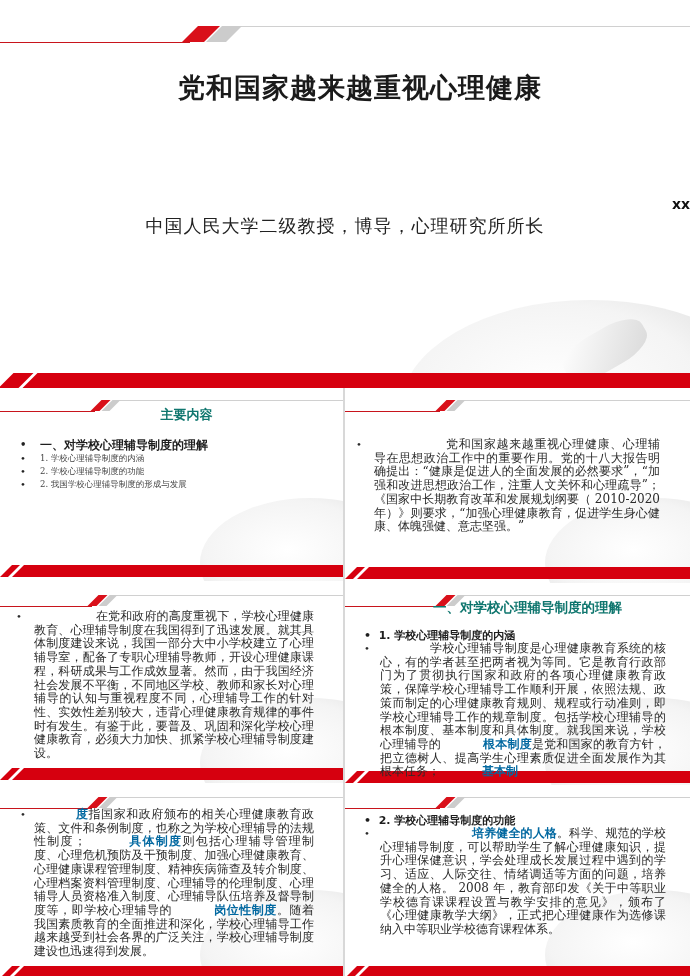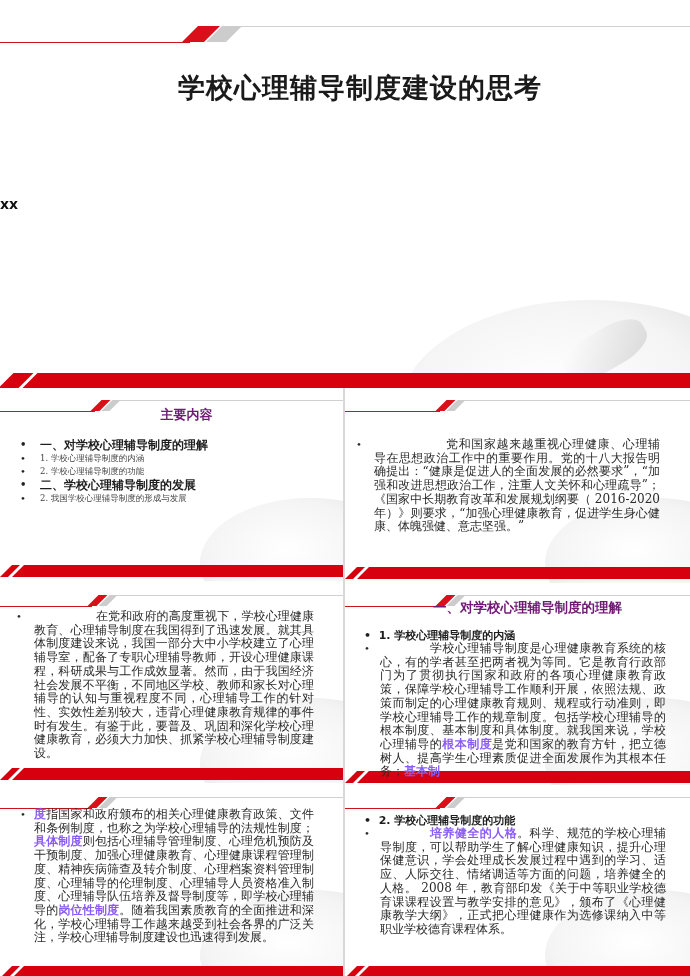--- a/index.html
+++ b/index.html
@@ -28,66 +28,67 @@
   .bottom-bar .cut { position: absolute; top: 0; height: 15px; width: 4px; background: #fff; transform: skewX(-45deg); }
   .bottom-bar .notch { position: absolute; top: 0; left: -10px; height: 15px; width: 16px; background: #fff; transform: skewX(-45deg); }
 
   .title-main {
     position: absolute; left: 0; right: 0; top: 70px; text-align: center;
     font-family: "DejaVu Sans", "Liberation Sans", sans-serif;
     font-size: 27px; font-weight: bold; color: #1a1a1a; letter-spacing: 1px;
     padding-left: 30px;
   }
   .author-name {
-    position: absolute; left: 0; right: 0; top: 196px; text-align: left;
+    position: absolute; left: 0; right: 0; top: 196px; text-align: right;
     font-family: "DejaVu Sans", "Liberation Sans", sans-serif;
     font-size: 14px; font-weight: bold; color: #111;
   }
   .author-line {
     position: absolute; left: 0; right: 0; text-align: center;
     font-size: 18px; color: #222; letter-spacing: 1px;
   }
 
   .slide-heading {
     position: absolute; left: 0; right: 0; text-align: center;
     font-family: "DejaVu Sans", "Liberation Sans", sans-serif;
-    font-weight: bold; color: #701a75;
+    font-weight: bold; color: #0f766e;
   }
   .outline { position: absolute; left: 18px; top: 438px; width: 300px; list-style: none; margin: 0; padding: 0; }
   .outline li { position: relative; padding-left: 22px; line-height: 13.2px; white-space: nowrap; }
   .outline li::before { content: "•"; position: absolute; left: 2px; color: #222; font-size: 10px; }
   .outline li.major { font-family: "DejaVu Sans", "Liberation Sans", sans-serif; font-weight: bold; font-size: 12px; line-height: 14px; color: #1e1e1e; }
   .outline li.minor { font-size: 8.5px; color: #444; padding-left: 22px; }
 
   .para {
     position: absolute; font-size: 12px; line-height: 13.7px; color: #2a2a2a;
     text-align: justify;
   }
   .para .bullet { position: absolute; left: -18px; top: 0; font-size: 10px; }
-  .para b { font-family: "DejaVu Sans", "Liberation Sans", sans-serif; color: #8b5cf6; }
+  .para b { font-family: "DejaVu Sans", "Liberation Sans", sans-serif; color: #0369a1; padding-left: 42px; }
   .sub-head {
     position: absolute; font-family: "DejaVu Sans", "Liberation Sans", sans-serif;
     font-weight: bold; font-size: 11px; color: #1e1e1e;
   }
   .vdivider { position: absolute; top: 388px; bottom: 0; left: 343px; width: 2px; background: #d8d8d8; }
 </style>
 </head>
 <body>
 
 <div class="slide" style="left:0;top:0;width:690px;height:388px;">
   <div class="swoosh" style="left:400px;top:300px;width:380px;height:220px;"></div>
   <div class="swoosh-inner" style="left:560px;top:330px;width:90px;height:40px;"></div>
 
   <div class="top-line" style="left:0;top:42px;width:190px;"></div>
   <div class="top-line-gray" style="left:230px;top:26px;width:460px;"></div>
   <div class="slash-red" style="left:190px;top:26px;width:22px;height:16px;"></div>
   <div class="slash-gray" style="left:214px;top:26px;width:20px;height:16px;"></div>
 
-  <div class="title-main">学校心理辅导制度建设的思考</div>
+  <div class="title-main">党和国家越来越重视心理健康</div>
   <div class="author-name">xx</div>
+  <div class="author-line" style="top:214px;">中国人民大学二级教授，博导，心理研究所所长</div>
 
   <div class="bottom-bar" style="top:373px;">
     <div class="notch"></div>
     <div class="cut" style="left:26px;"></div>
   </div>
 </div>
 
 <div class="vdivider"></div>
 
 <div class="slide" style="left:0;top:388px;width:343px;height:193px;">
@@ -99,38 +100,37 @@
   <div class="slide-heading" style="top:18px;font-size:13px;padding-left:30px;">主要内容</div>
   <div class="bottom-bar" style="top:177px;height:12px;">
     <div class="notch" style="height:12px;"></div>
     <div class="cut" style="left:14px;height:12px;"></div>
   </div>
 </div>
 <ul class="outline">
   <li class="major">一、对学校心理辅导制度的理解</li>
   <li class="minor">1. 学校心理辅导制度的内涵</li>
   <li class="minor">2. 学校心理辅导制度的功能</li>
-  <li class="major">二、学校心理辅导制度的发展</li>
   <li class="minor">2. 我国学校心理辅导制度的形成与发展</li>
 </ul>
 
 <div class="slide" style="left:345px;top:388px;width:345px;height:195px;">
   <div class="swoosh" style="left:200px;top:110px;width:220px;height:130px;"></div>
   <div class="top-line" style="left:0;top:23px;width:95px;"></div>
   <div class="top-line-gray" style="left:115px;top:12px;width:230px;"></div>
   <div class="slash-red" style="left:96px;top:12px;width:9px;height:11px;"></div>
   <div class="slash-gray" style="left:107px;top:12px;width:8px;height:11px;"></div>
   <div class="bottom-bar" style="top:179px;height:12px;">
     <div class="notch" style="height:12px;"></div>
     <div class="cut" style="left:14px;height:12px;"></div>
   </div>
 </div>
 <div class="para" style="left:374px;top:438px;width:286px;text-indent:72px;">
   <span class="bullet" style="text-indent:0;">•</span>
-  <span>党和国家越来越重视心理健康、心理辅导在思想政治工作中的重要作用。党的十八大报告明确提出：“健康是促进人的全面发展的必然要求”，“加强和改进思想政治工作，注重人文关怀和心理疏导”；《国家中长期教育改革和发展规划纲要（ 2016-2020 年）》则要求，“加强心理健康教育，促进学生身心健康、体魄强健、意志坚强。”</span>
+  <span>党和国家越来越重视心理健康、心理辅导在思想政治工作中的重要作用。党的十八大报告明确提出：“健康是促进人的全面发展的必然要求”，“加强和改进思想政治工作，注重人文关怀和心理疏导”；《国家中长期教育改革和发展规划纲要（ 2010-2020 年）》则要求，“加强心理健康教育，促进学生身心健康、体魄强健、意志坚强。”</span>
 </div>
 
 <div class="slide" style="left:0;top:583px;width:343px;height:200px;">
   <div class="swoosh" style="left:200px;top:115px;width:220px;height:130px;"></div>
   <div class="top-line" style="left:0;top:23px;width:92px;"></div>
   <div class="top-line-gray" style="left:112px;top:12px;width:231px;"></div>
   <div class="slash-red" style="left:93px;top:12px;width:9px;height:11px;"></div>
   <div class="slash-gray" style="left:104px;top:12px;width:8px;height:11px;"></div>
   <div class="bottom-bar" style="top:185px;height:12px;">
     <div class="notch" style="height:12px;"></div>

